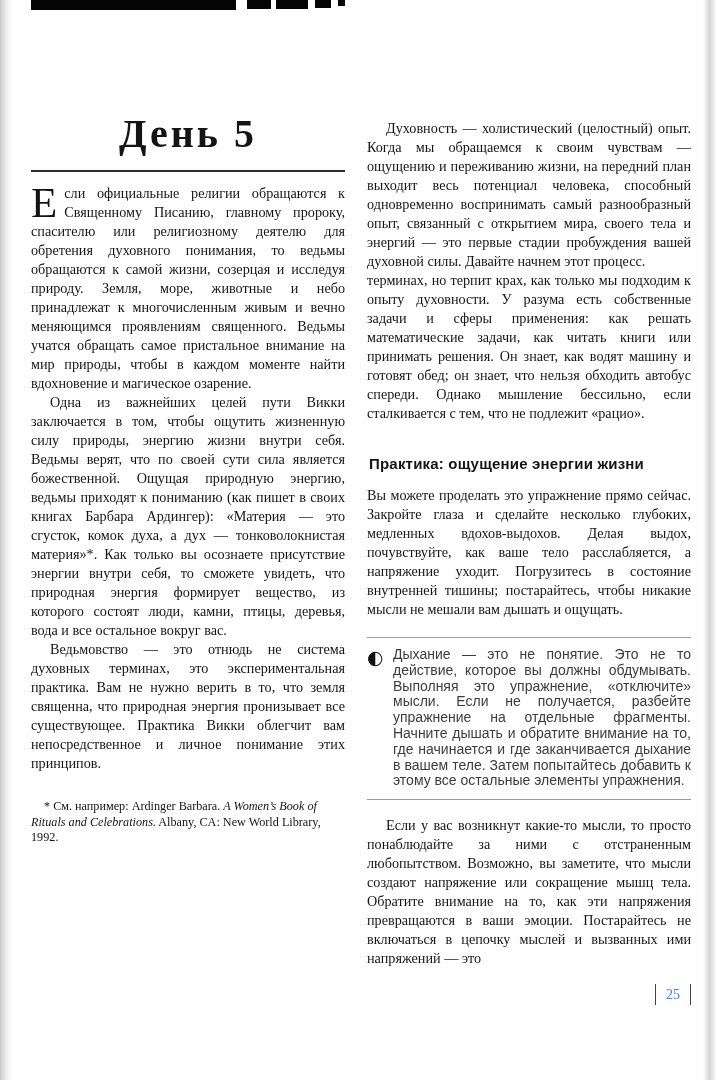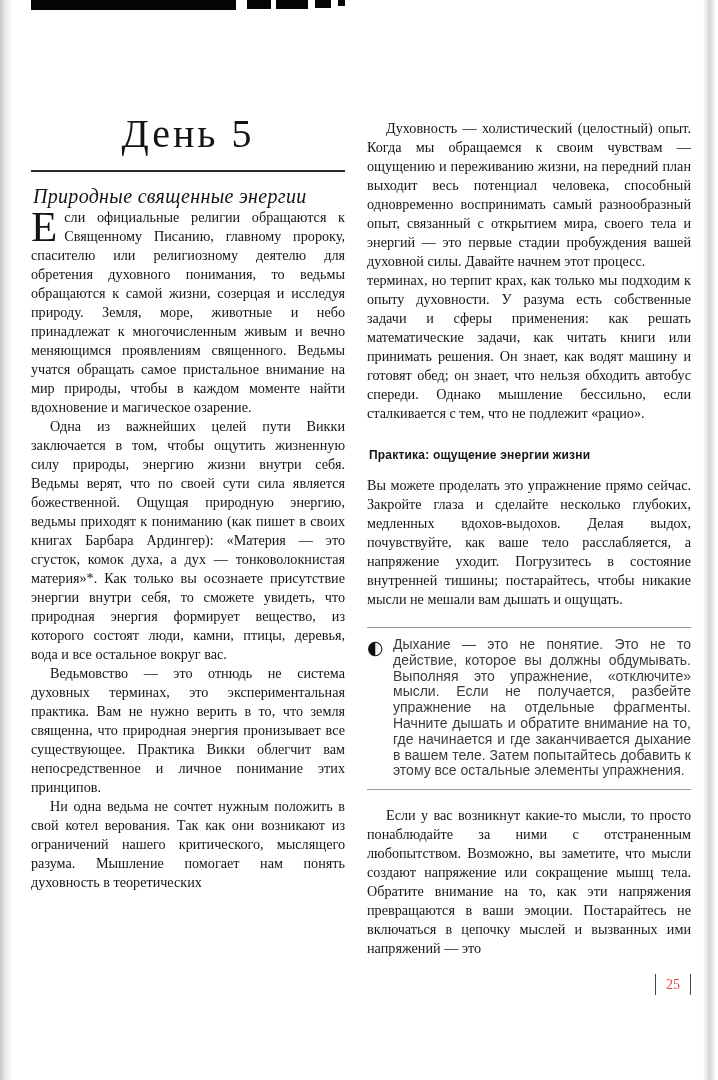--- a/index.html
+++ b/index.html
@@ -38,21 +38,21 @@
     top: 112px;
     width: 660px;
     display: flex;
     gap: 22px;
   }
   .col-left  { width: 314px; }
   .col-right { width: 324px; padding-top: 7px; }
 
   .chapter-title {
     font-size: 40px;
-    font-weight: normal;
+    font-weight: bold;
     text-align: center;
     letter-spacing: 3px;
     margin: 0;
     line-height: 1.1;
   }
   .title-rule {
     height: 2px;
     background: #2b2b2b;
     border: none;
     margin: 14px 0 12px 0;
@@ -88,23 +88,23 @@
     margin-top: 26px;
     font-size: 12.2px;
     line-height: 15.5px;
     text-indent: 13px;
     text-align: left;
   }
   .footnote .it { font-style: italic; }
 
   .practice-heading {
     font-family: "Liberation Sans", "DejaVu Sans", sans-serif;
-    font-size: 12px;
+    font-size: 15px;
     font-weight: bold;
-    margin: 25px 0 14px 2px;
+    margin: 32px 0 14px 2px;
     letter-spacing: 0.2px;
   }
 
   .note-box {
     margin: 18px 0 16px 0;
     border-top: 1px solid #9a9a9a;
     border-bottom: 1px solid #9a9a9a;
     padding: 9px 0 10px 0;
     display: flex;
     align-items: flex-start;
@@ -129,21 +129,21 @@
     margin-top: 16px;
     text-align: right;
   }
   .page-number {
     display: inline-block;
     border-left: 1.5px solid #444;
     border-right: 1.5px solid #444;
     padding: 2px 10px;
     font-size: 14px;
     line-height: 17px;
-    color: #ef4444;
+    color: #3b82f6;
   }
 </style>
 </head>
 <body>
 
 <div>
 
   <div class="edge-left"></div>
   <div class="edge-right"></div>
 
@@ -151,28 +151,27 @@
   <div class="mark mark-b"></div>
   <div class="mark mark-c"></div>
   <div class="mark mark-d"></div>
   <div class="mark mark-e"></div>
 
   <div class="content">
 
     <div class="col-left">
       <h1 class="chapter-title">День 5</h1>
       <div class="title-rule"></div>
-      <h2 class="chapter-subtitle">Природные священные энергии</h2>
 
       <p class="body-par first-body"><span class="drop-cap">Е</span><span>сли официальные религии обращаются к Священному Писанию, главному пророку, спасителю или религиозному деятелю для обретения духовного понимания, то ведьмы обращаются к самой жизни, созерцая и исследуя природу. Земля, море, животные и небо принадлежат к многочисленным живым и вечно меняющимся проявлениям священного. Ведьмы учатся обращать самое пристальное внимание на мир природы, чтобы в каждом моменте найти вдохновение и магическое озарение.</span></p>
 
       <p class="body-par indent">Одна из важнейших целей пути Викки заключается в том, чтобы ощутить жизненную силу природы, энергию жизни внутри себя. Ведьмы верят, что по своей сути сила является божественной. Ощущая природную энергию, ведьмы приходят к пониманию (как пишет в своих книгах Барбара Ардингер): «Материя — это сгусток, комок духа, а дух — тонковолокнистая материя»*. Как только вы осознаете присутствие энергии внутри себя, то сможете увидеть, что природная энергия формирует вещество, из которого состоят люди, камни, птицы, деревья, вода и все остальное вокруг вас.</p>
       <p class="body-par indent">Ведьмовство — это отнюдь не система духовных терминах, это экспериментальная практика. Вам не нужно верить в то, что земля священна, что природная энергия пронизывает все существующее. Практика Викки облегчит вам непосредственное и личное понимание этих принципов.</p>
-      <p class="body-par indent">Ни одна ведьма не сочтет нужным положить в свой котел верования. Так как они возникают из ограничений нашего критического, мыслящего разума. Мышление помогает нам понять духовность в теоретических</p>
 
+      <p class="footnote"><span>* См. например: Ardinger Barbara. </span><span class="it">A Women’s Book of Rituals and Celebrations.</span><span> Albany, CA: New World Library, 1992.</span></p>
     </div>
 
     <div class="col-right">
       <p class="body-par indent">Духовность — холистический (целостный) опыт. Когда мы обращаемся к своим чувствам — ощущению и переживанию жизни, на передний план выходит весь потенциал человека, способный одновременно воспринимать самый разнообразный опыт, связанный с открытием мира, своего тела и энергий — это первые стадии пробуждения вашей духовной силы. Давайте начнем этот процесс.</p>
       <p class="body-par">терминах, но терпит крах, как только мы подходим к опыту духовности. У разума есть собственные задачи и сферы применения: как решать математические задачи, как читать книги или принимать решения. Он знает, как водят машину и готовят обед; он знает, что нельзя обходить автобус спереди. Однако мышление бессильно, если сталкивается с тем, что не подлежит «рацио».</p>
 
       <h3 class="practice-heading">Практика: ощущение энергии жизни</h3>
 
       <p class="body-par">Вы можете проделать это упражнение прямо сейчас. Закройте глаза и сделайте несколько глубоких, медленных вдохов-выдохов. Делая выдох, почувствуйте, как ваше тело расслабляется, а напряжение уходит. Погрузитесь в состояние внутренней тишины; постарайтесь, чтобы никакие мысли не мешали вам дышать и ощущать.</p>
 

